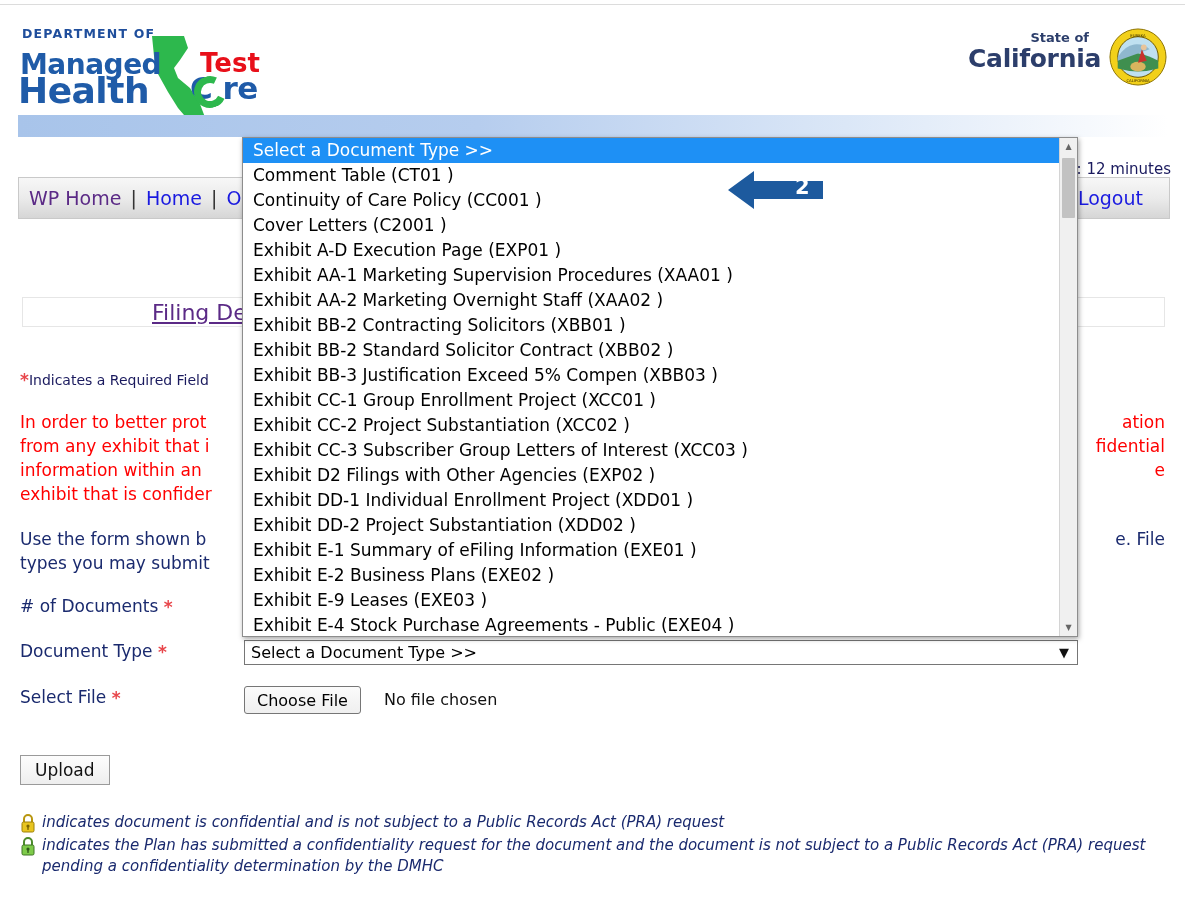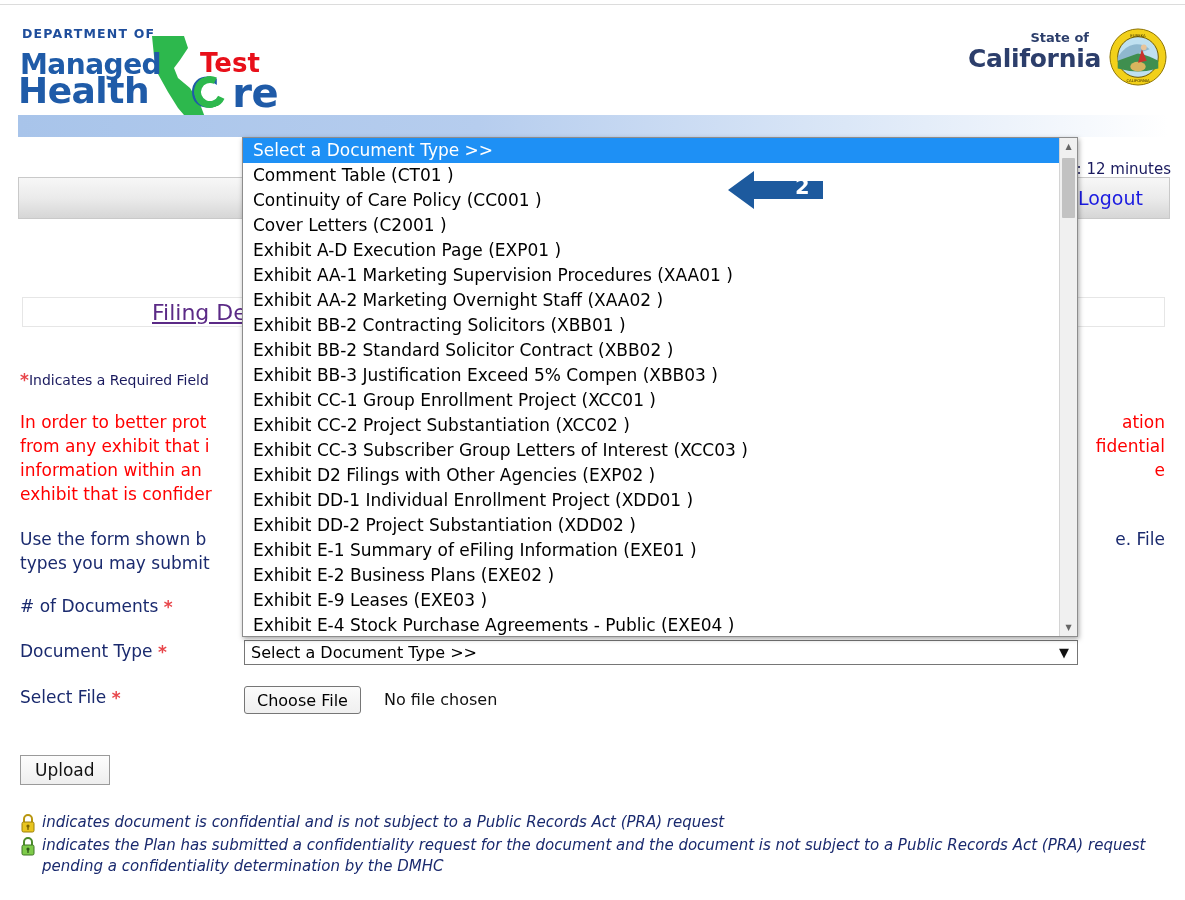--- a/index.html
+++ b/index.html
@@ -43,21 +43,21 @@
     letter-spacing: -0.5px;
     margin-top: 8px;
   }
   .logo-health {
     position: absolute; left: 0px; top: 44px;
     font-size: 36px; font-weight: bold; color: #1f5ba8;
     letter-spacing: -0.5px;
   }
   .logo-care {
     position: absolute; left: 172px; top: 44px;
-    font-size: 40px; font-weight: bold; color: #1f5ba8;
+    font-size: 31px; font-weight: bold; color: #1f5ba8;
     letter-spacing: -0.5px;
   }
   .logo-test {
     position: absolute; left: 182px; top: 22px;
     font-size: 26px; font-weight: bold; color: #e8101a;
   }
   #ca-shape {
     position: absolute; left: 126px; top: 8px;
     width: 70px; height: 90px;
   }
@@ -405,20 +405,27 @@
     <text x="30" y="9" font-size="4" fill="#3a2d00" text-anchor="middle" font-family="DejaVu Sans, sans-serif">EUREKA</text>
     <text x="30" y="56" font-size="4" fill="#3a2d00" text-anchor="middle" font-family="DejaVu Sans, sans-serif">CALIFORNIA</text>
   </svg>
 </div>
 
 <div id="gradient-bar"></div>
 
 <div id="timeout-text">t: 12 minutes</div>
 
 <div id="nav-bar">
+  <div id="nav-left">
+    <span class="nav-link visited">WP Home</span>
+    <span class="nav-sep">|</span>
+    <span class="nav-link">Home</span>
+    <span class="nav-sep">|</span>
+    <span class="nav-link">O</span>
+  </div>
   <div id="nav-right">
     <span class="nav-sep">|</span>
     <span class="nav-link">Logout</span>
   </div>
 </div>
 
 <div id="filing-bar"></div>
 <div id="filing-link">Filing Det</div>
 
 <div id="required-note">

